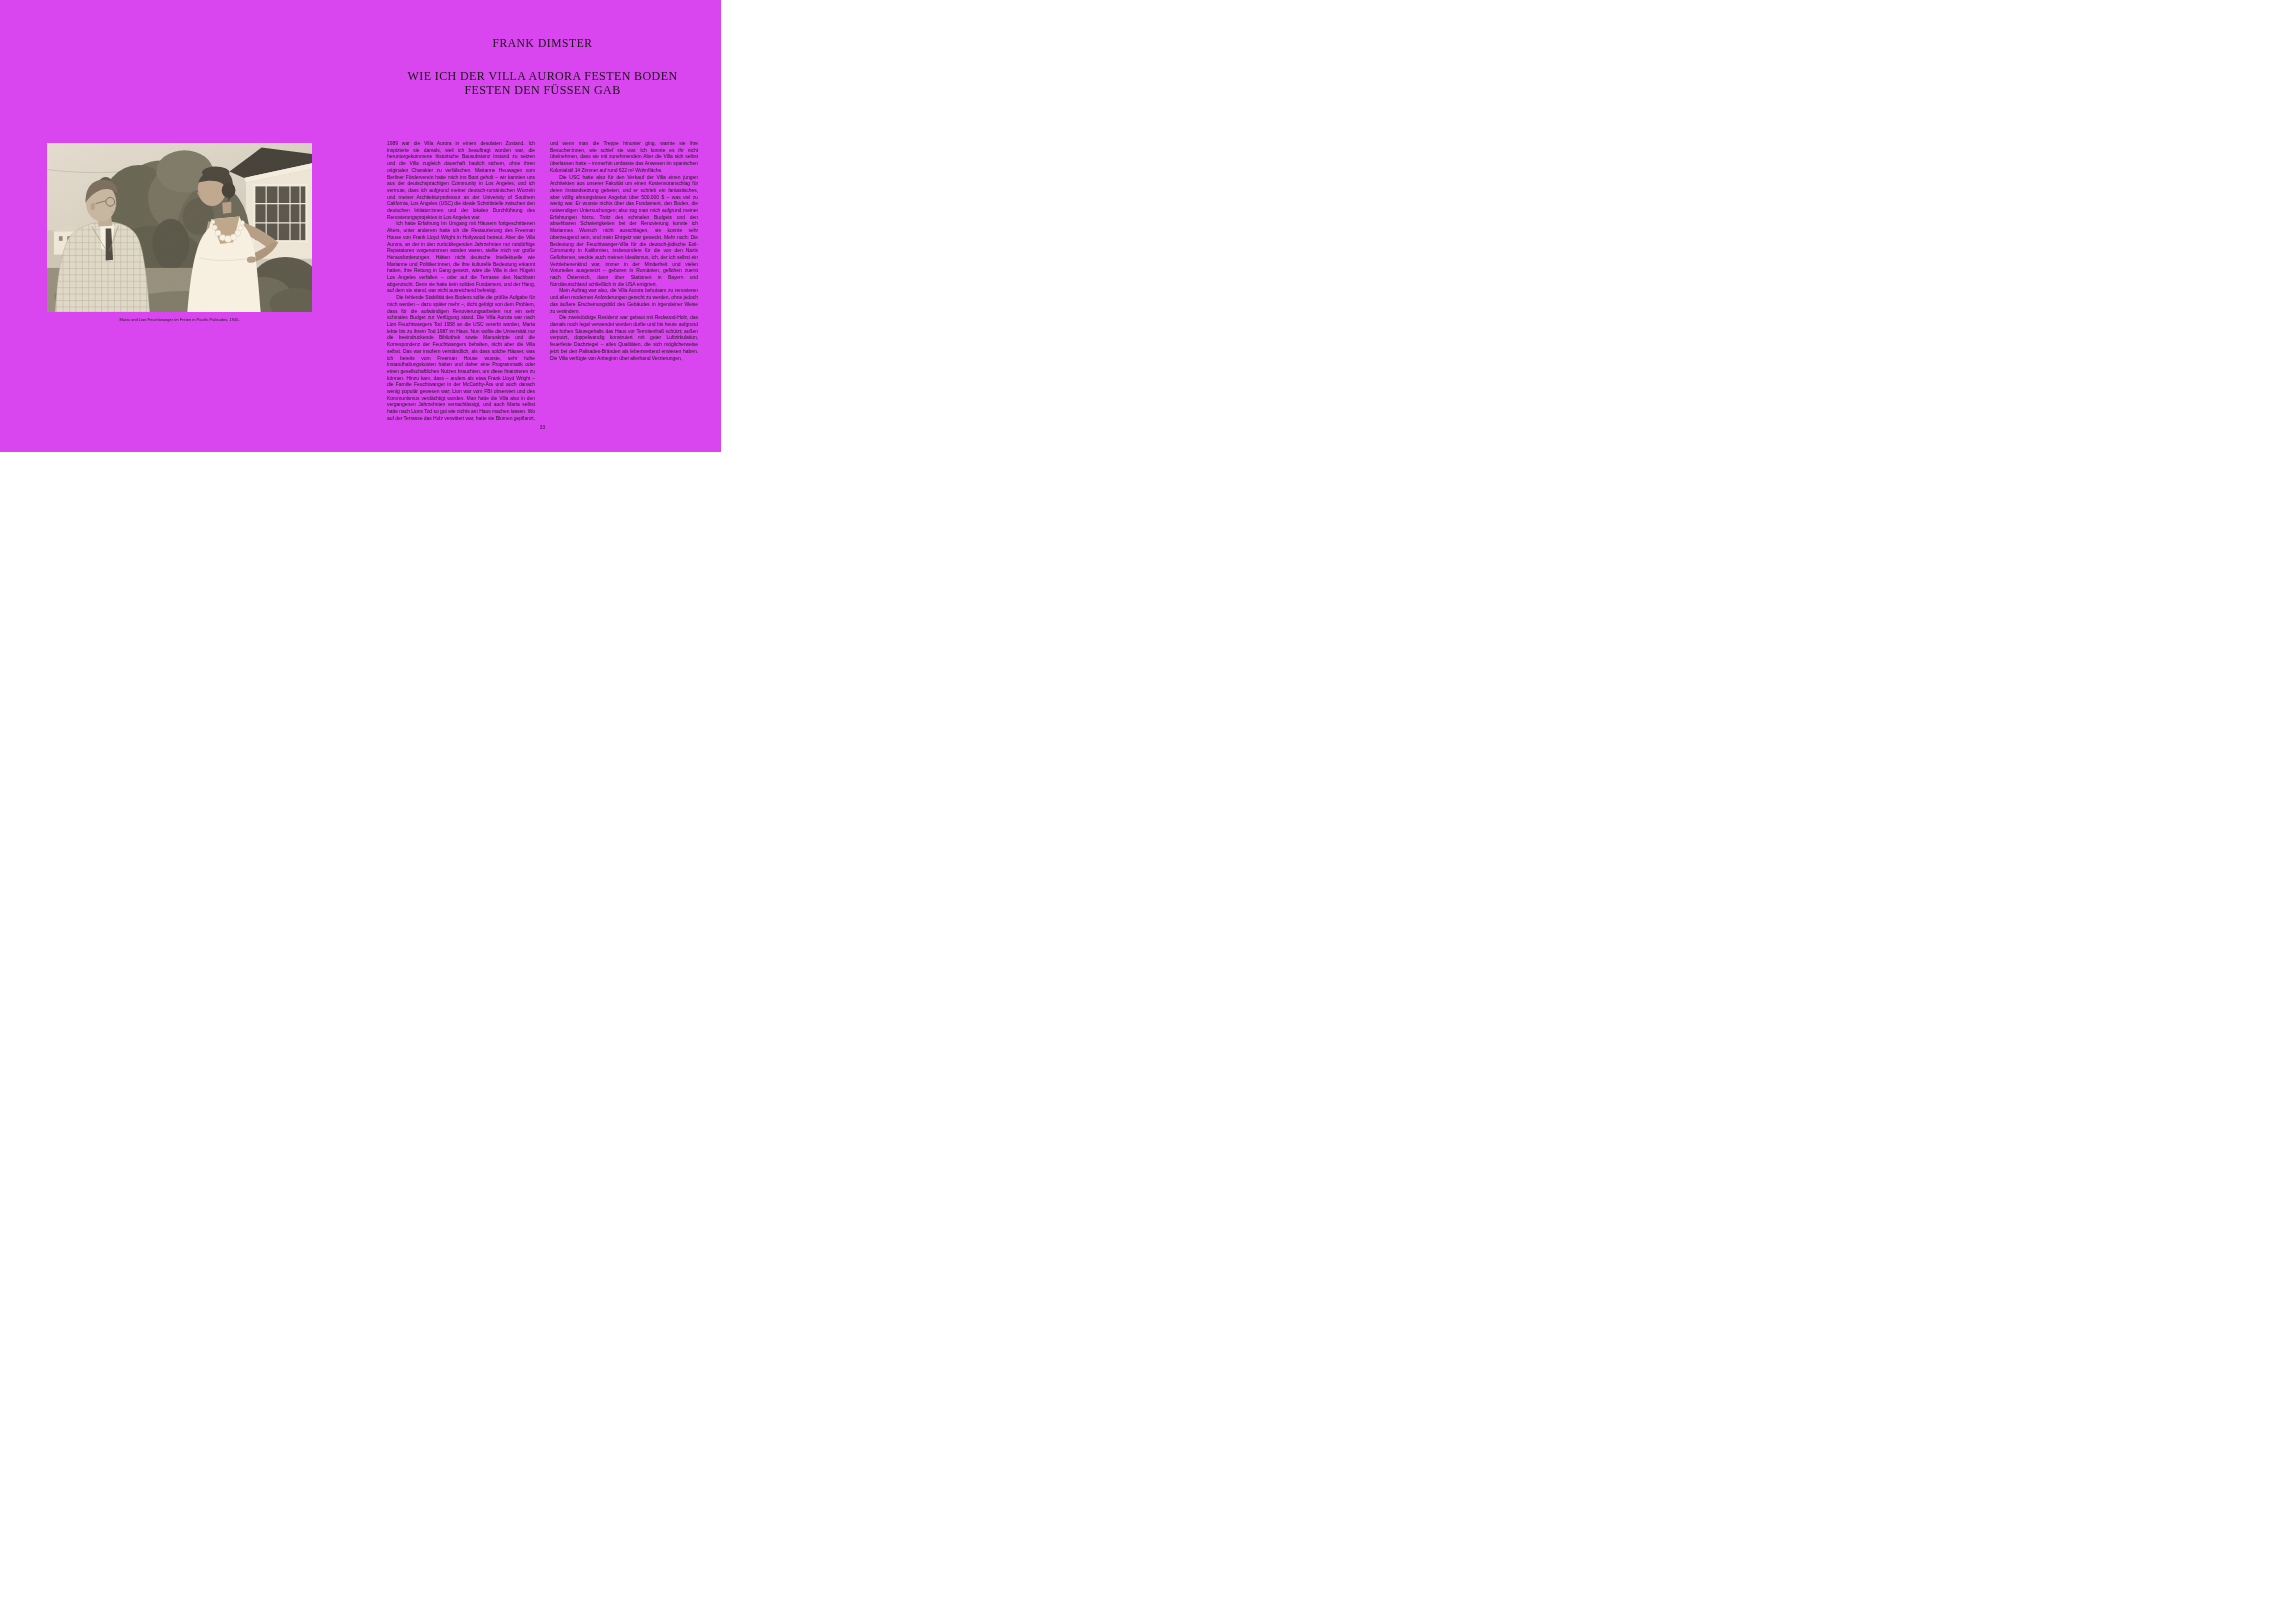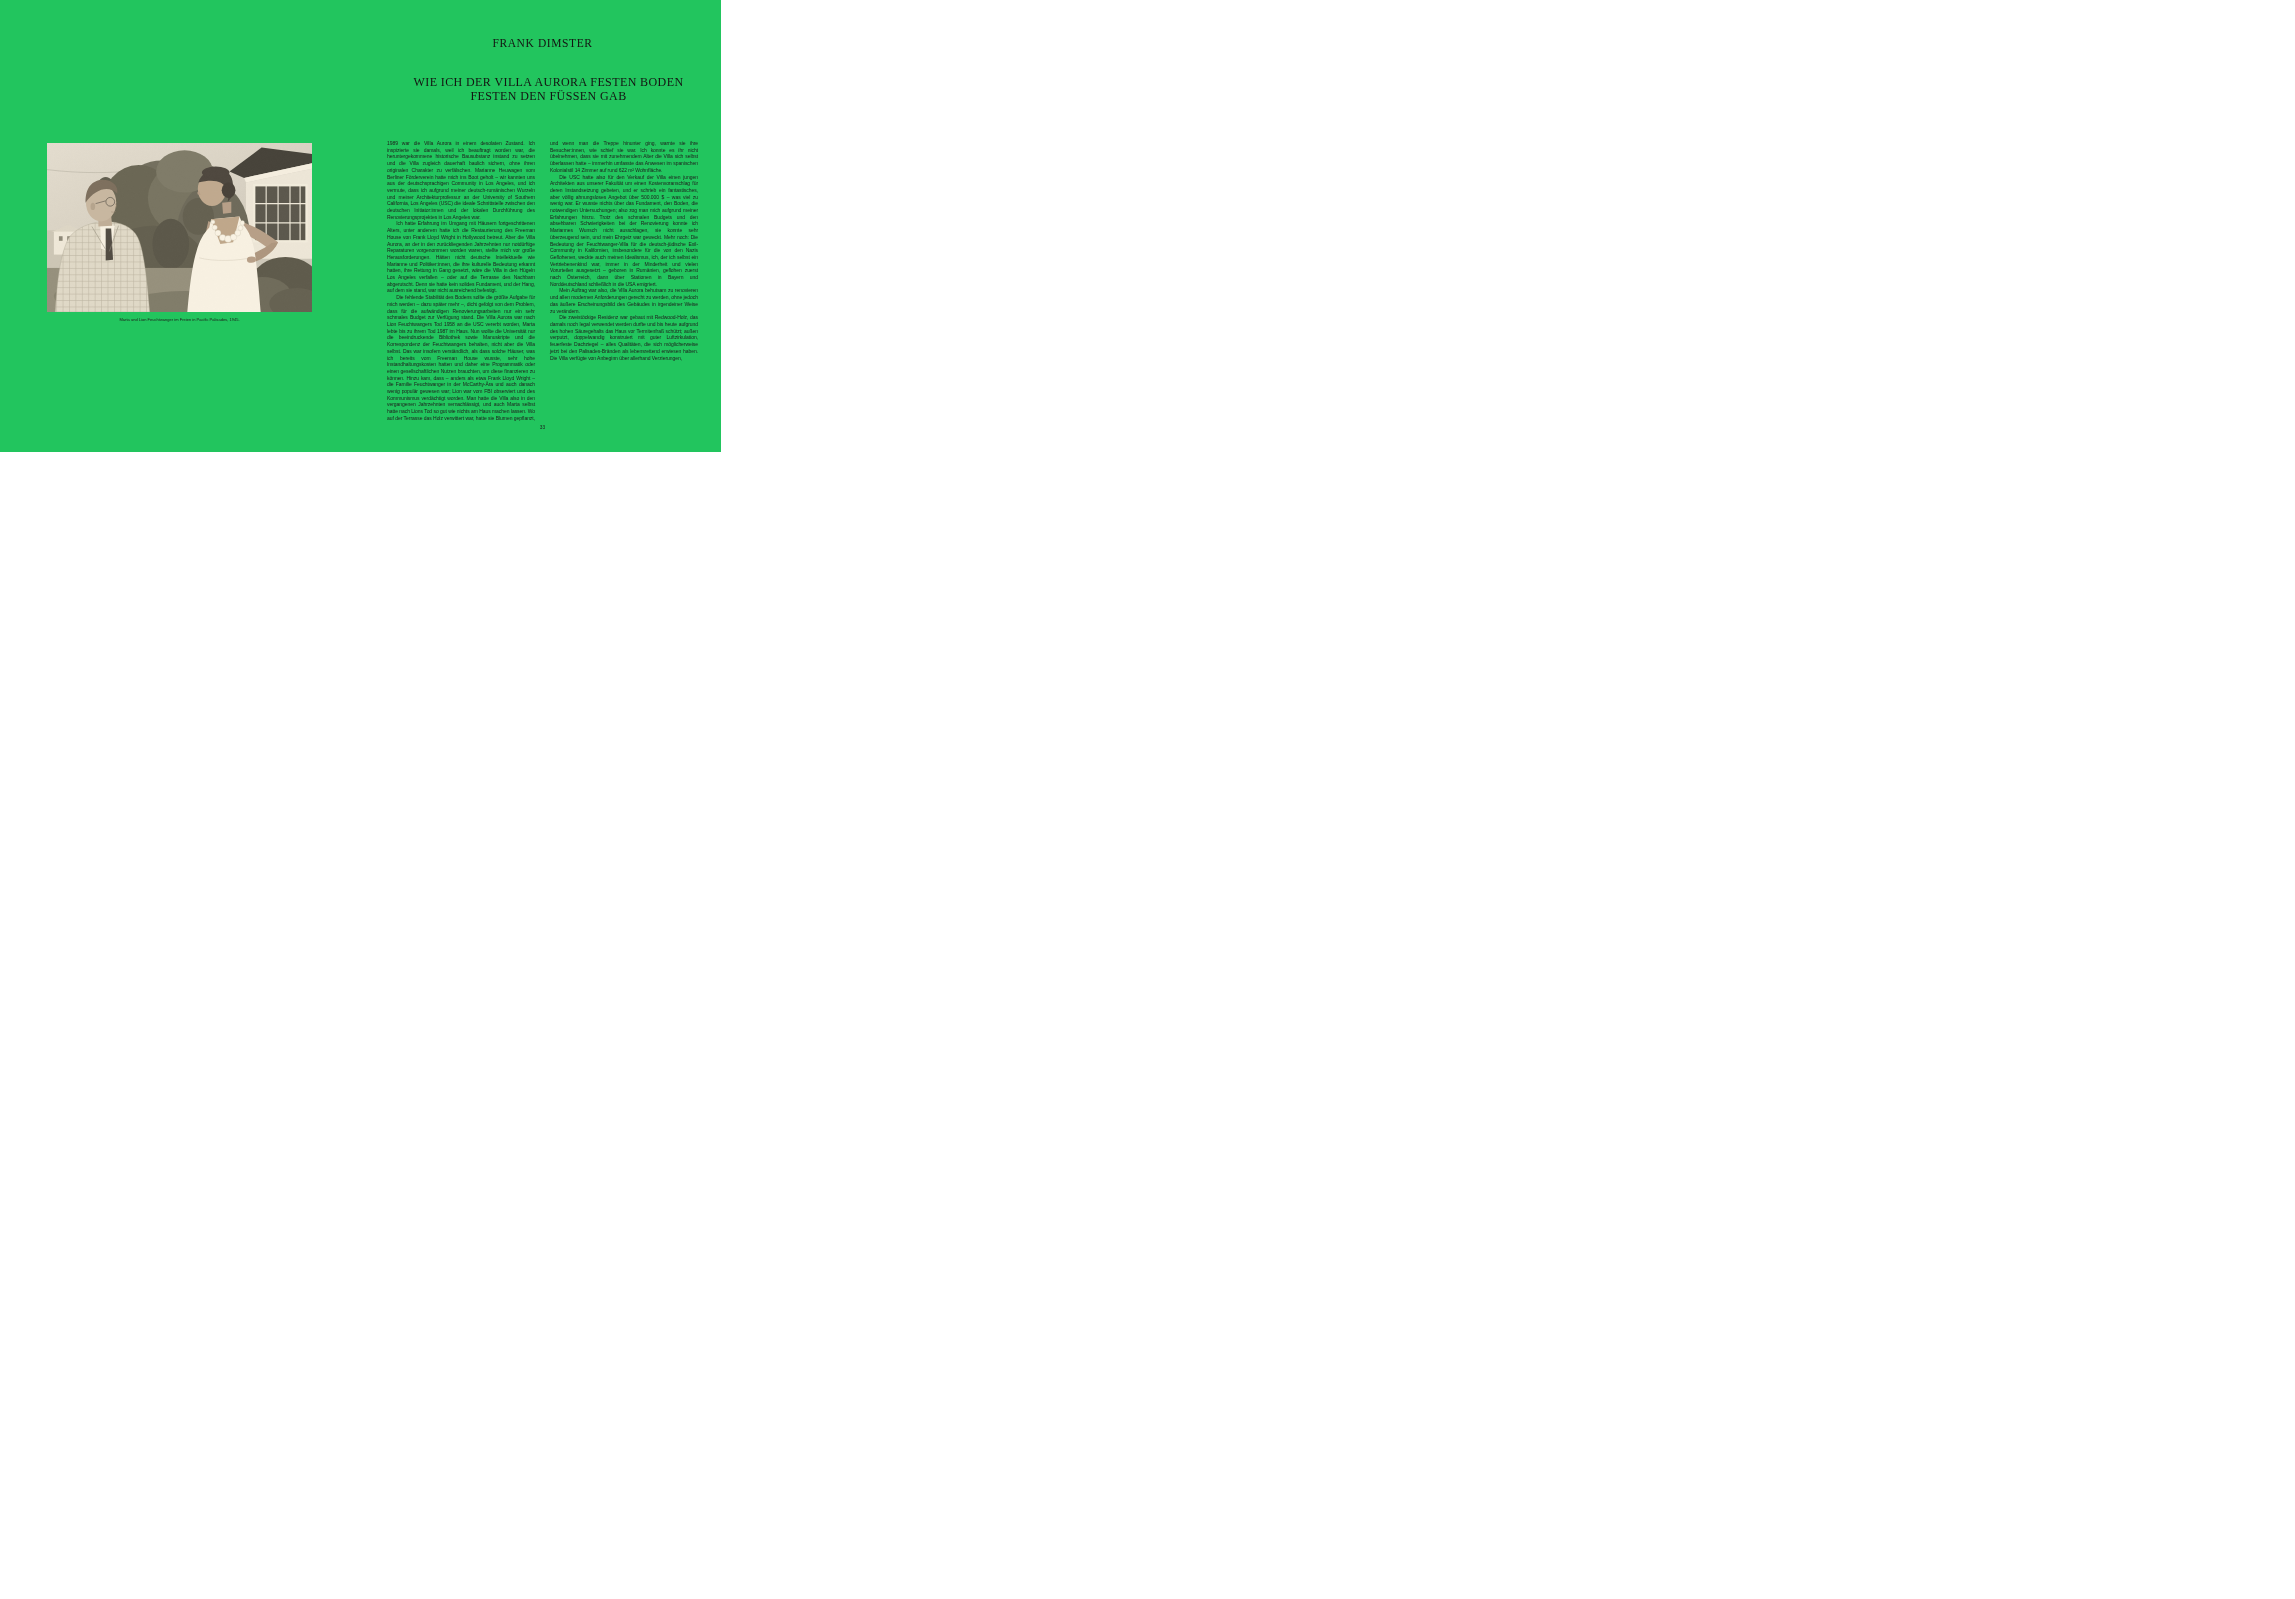--- a/index.html
+++ b/index.html
@@ -10,21 +10,21 @@
   body {
     width: 721px;
     height: 452px;
     position: relative;
     font-family: "Liberation Sans", sans-serif;
     color: #1d1d1b;
   }
   .spread {
     position: absolute;
     inset: 0;
-    background: #22c55e;
+    background: #d946ef;
     overflow: hidden;
   }
 
   
   .photo-figure {
     position: absolute;
     left: 47px;
     top: 143px;
     width: 265px;
     height: 169px;
@@ -68,21 +68,21 @@
     left: 387px;
     top: 69px;
     width: 311px;
     text-align: center;
     font-family: "Liberation Serif", serif;
     font-weight: 400;
     font-size: 12px;
     line-height: 14.2px;
     letter-spacing: 0.4px;
     color: #141412;
-    margin: 6px;
+    margin: 0;
   }
   .columns {
     position: absolute;
     left: 387px;
     top: 140px;
     width: 311px;
     height: 283px;
     column-count: 2;
     column-gap: 15px;
     column-fill: auto;

